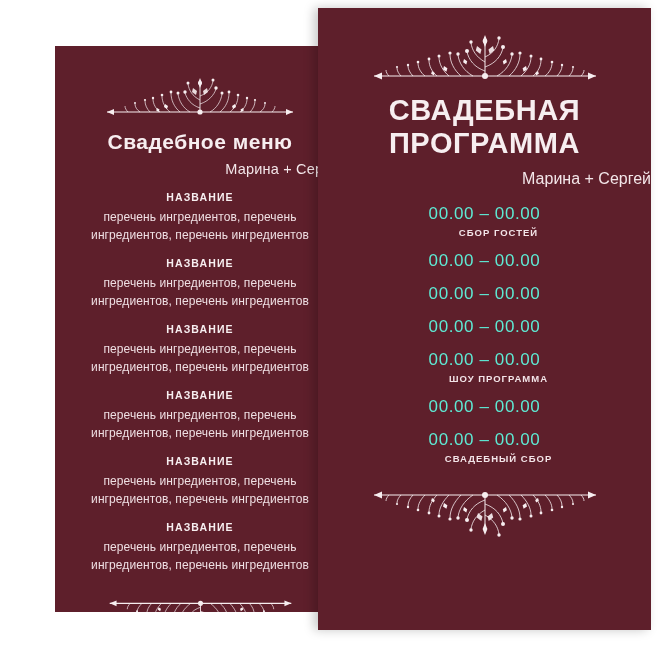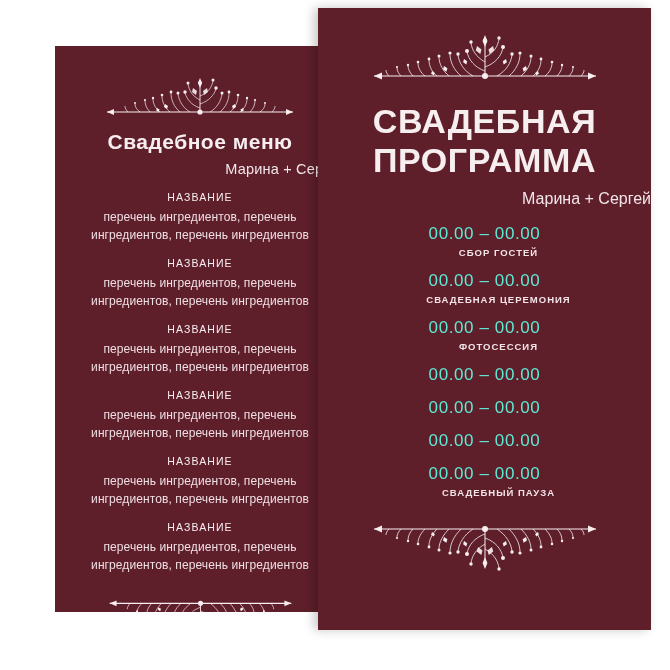--- a/index.html
+++ b/index.html
@@ -68,36 +68,36 @@
     margin-top: 14px;
     padding: 0 22px;
   }
   .menu-item {
     text-align: center;
     margin-bottom: 13px;
   }
   .menu-item-title {
     color: #f7eef0;
     font-size: 10.5px;
-    font-weight: normal;
+    font-weight: bold;
     letter-spacing: 1.1px;
     margin-bottom: 5px;
   }
   .menu-item-desc {
     color: #efdfe3;
     font-size: 12px;
     line-height: 1.5;
     letter-spacing: 0.1px;
     padding: 0 4px;
   }
 
   
   .prog-title {
-    font-size: 34px;
-    margin-top: 10px;
+    font-size: 29px;
+    margin-top: 2px;
     letter-spacing: 0.6px;
     text-align: center;
   }
   .prog-names {
     font-size: 16px;
     margin-top: 10px;
   }
   .prog-list {
     margin-top: 16px;
   }
@@ -345,38 +345,37 @@
     <div class="ttl prog-title">СВАДЕБНАЯ ПРОГРАММА</div>
     <div class="sub prog-names">Марина + Сергей</div>
 
     <div class="prog-list">
       <div class="prog-item">
         <div class="prog-time">00.00 – 00.00</div>
         <div class="prog-label">СБОР ГОСТЕЙ</div>
       </div>
       <div class="prog-item">
         <div class="prog-time">00.00 – 00.00</div>
-        <div class="prog-label">СВАДЕБНАЯ ЦЕРЕМОНИЯ</div>
-      </div>
-      <div class="prog-item">
-        <div class="prog-time">00.00 – 00.00</div>
-        <div class="prog-label">ФОТОСЕССИЯ</div>
-      </div>
-      <div class="prog-item">
-        <div class="prog-time">00.00 – 00.00</div>
-      </div>
-      <div class="prog-item">
-        <div class="prog-time">00.00 – 00.00</div>
-      </div>
-      <div class="prog-item">
-        <div class="prog-time">00.00 – 00.00</div>
-      </div>
-      <div class="prog-item">
-        <div class="prog-time">00.00 – 00.00</div>
-        <div class="prog-label">СВАДЕБНЫЙ ПАУЗА</div>
+      </div>
+      <div class="prog-item">
+        <div class="prog-time">00.00 – 00.00</div>
+      </div>
+      <div class="prog-item">
+        <div class="prog-time">00.00 – 00.00</div>
+      </div>
+      <div class="prog-item">
+        <div class="prog-time">00.00 – 00.00</div>
+        <div class="prog-label">ШОУ ПРОГРАММА</div>
+      </div>
+      <div class="prog-item">
+        <div class="prog-time">00.00 – 00.00</div>
+      </div>
+      <div class="prog-item">
+        <div class="prog-time">00.00 – 00.00</div>
+        <div class="prog-label">СВАДЕБНЫЙ СБОР</div>
       </div>
     </div>
 
     <svg class="orn orn-bot-prog" viewBox="0 0 250 72">
       <g fill="#f7eef0" stroke="#f7eef0">
         <path d="M14 18 H236" stroke-width="1.2" fill="none"></path>
         <path d="M14 18 l8 -3.5 v7 z" stroke="none"></path>
         <path d="M236 18 l-8 -3.5 v7 z" stroke="none"></path>
         <circle cx="125" cy="18" r="3" stroke="none"></circle>
         <path d="M125 18 V54" stroke-width="1" fill="none"></path>

